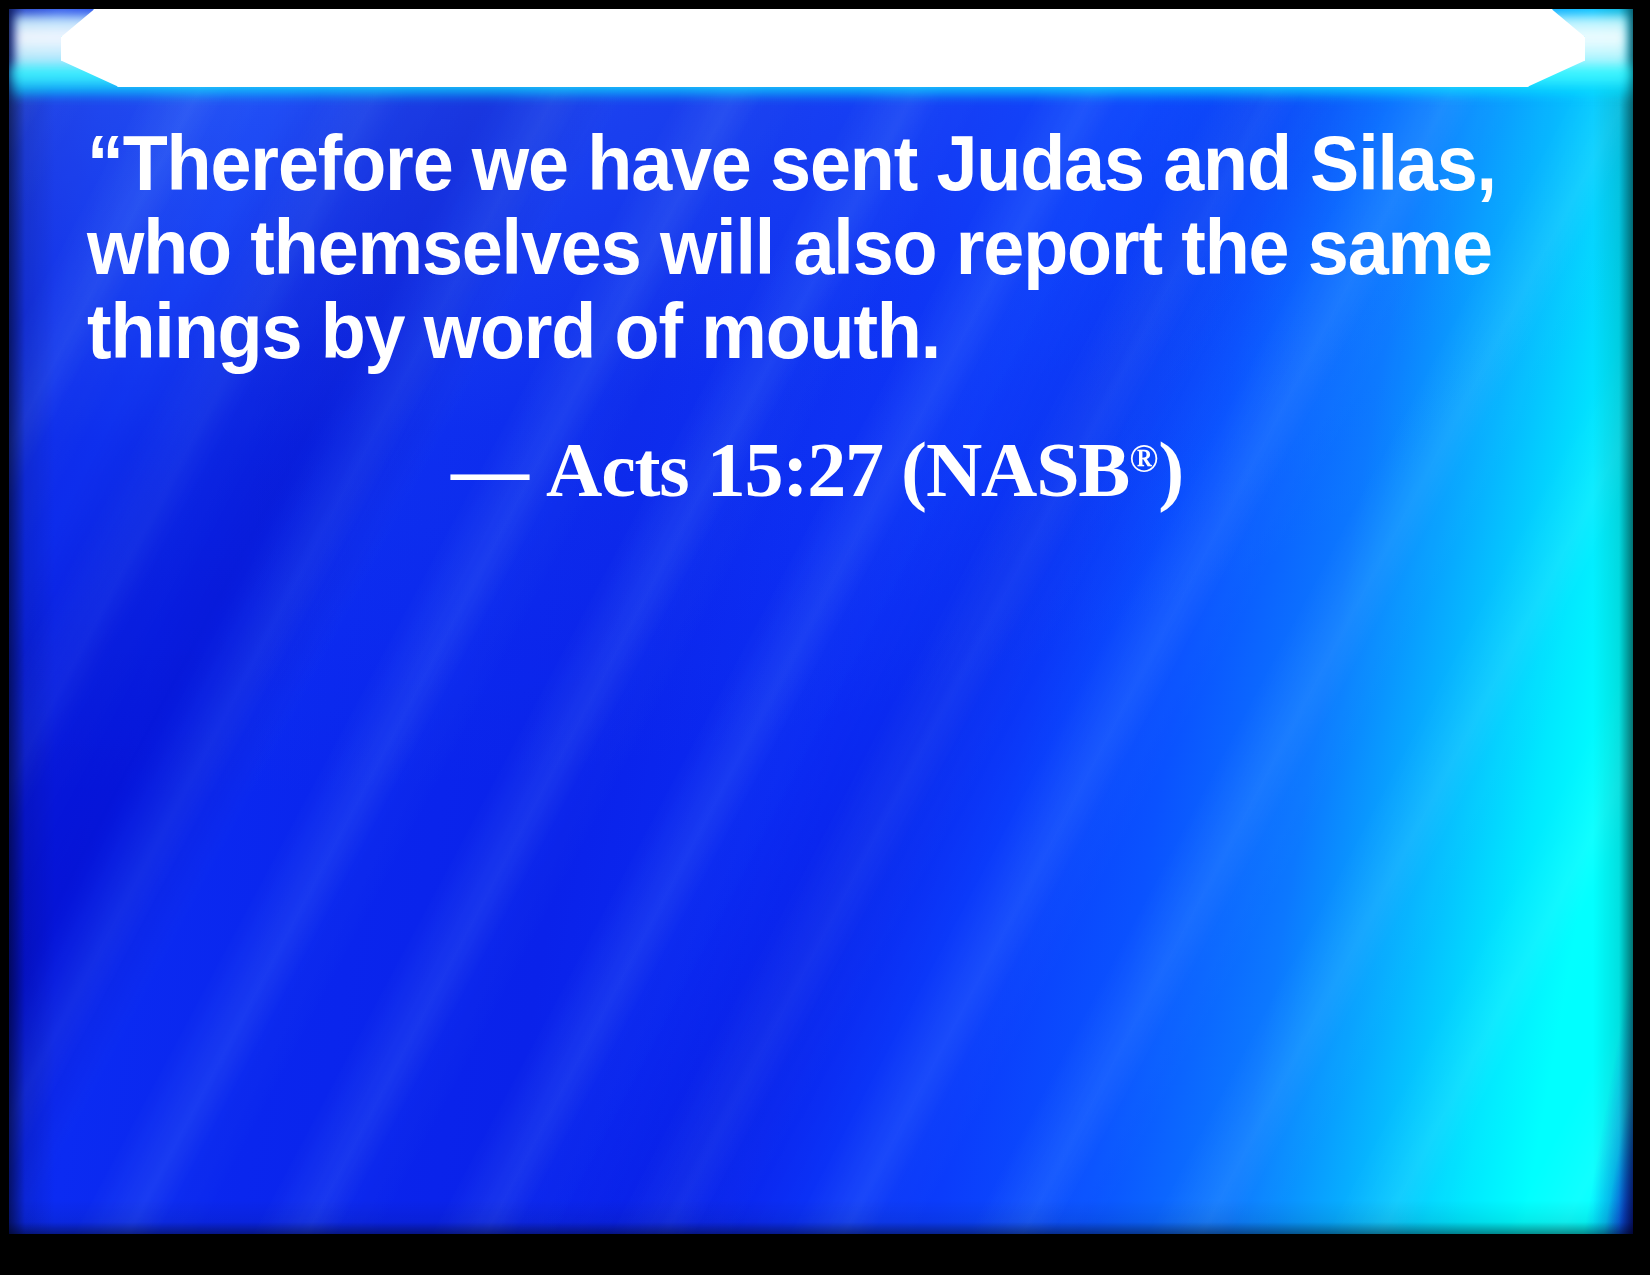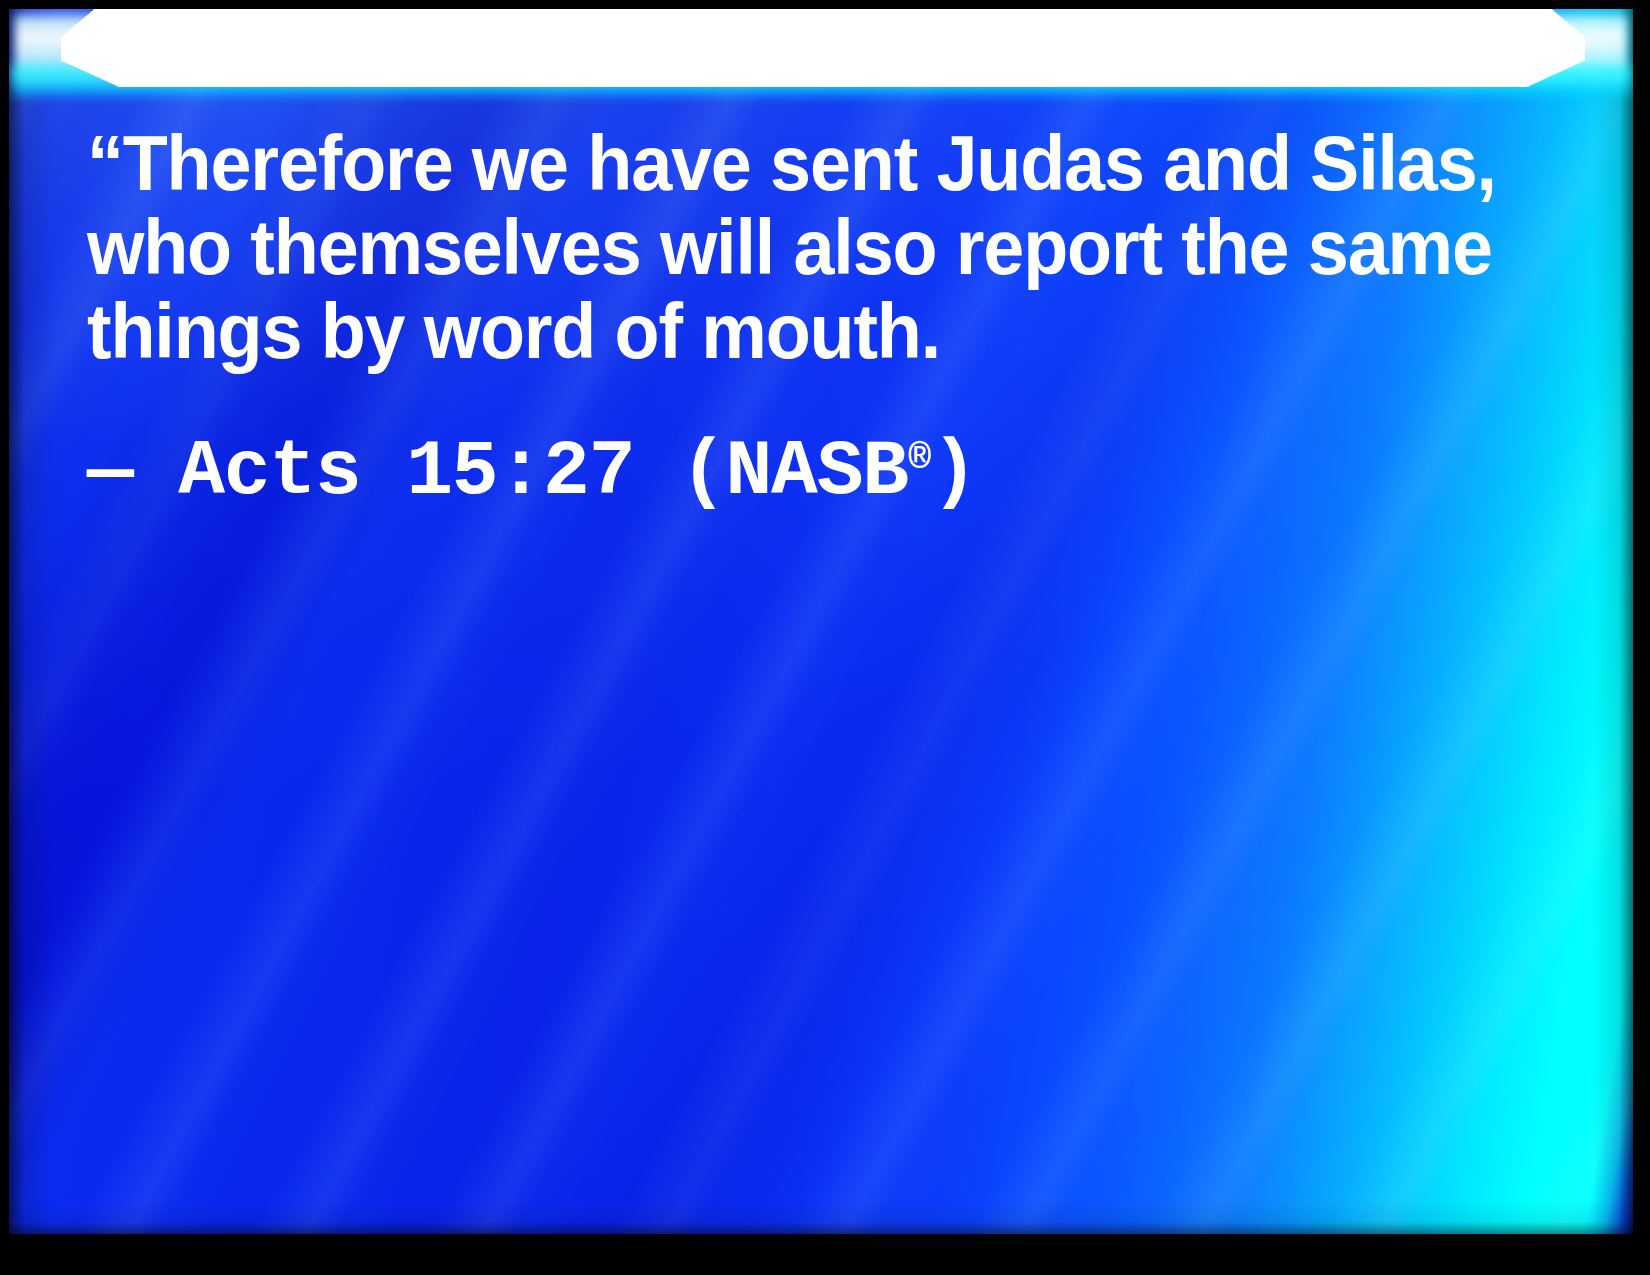--- a/index.html
+++ b/index.html
@@ -191,26 +191,26 @@
     font-size: 78px;
     line-height: 84px;
     letter-spacing: -1.2px;
     transform: scaleX(0.945);
     transform-origin: left center;
     white-space: nowrap;
   }
 
   #attribution {
     color: #ffffff;
-    font-family: Liberation Mono, monospace;
+    font-family: Liberation Serif, serif;
     font-weight: bold;
     font-size: 78px;
     line-height: 84px;
     letter-spacing: -1.2px;
-    text-align: left;
+    text-align: center;
     margin-top: 44px;
     padding-right: 10px;
     white-space: nowrap;
   }
 
   #attribution .reg {
     font-size: 0.50em;
     vertical-align: 0.62em;
     letter-spacing: 0;
   }

